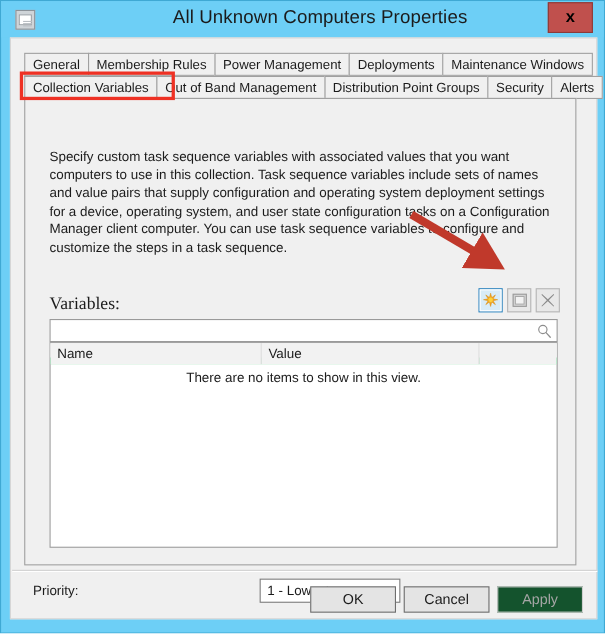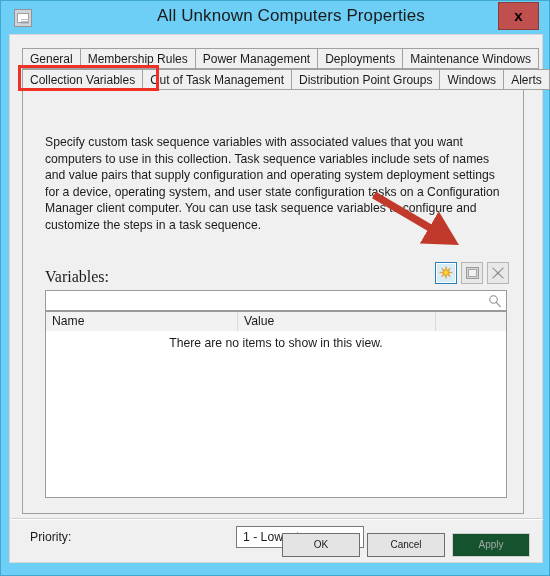--- a/index.html
+++ b/index.html
@@ -374,21 +374,21 @@
 
   
   .btn {
     position: absolute;
     top: 498px;
     width: 78px;
     height: 24px;
     background: #e4e4e4;
     border: 1px solid #8e8e8e;
     box-sizing: border-box;
-    font-size: 10px;
+    font-size: 13px;
     color: #1b1b1b;
     font-family: "Liberation Sans", sans-serif;
     text-align: center;
     line-height: 22px;
     cursor: pointer;
   }
   .btn.ok { left: 272px; border: 1px solid #6e6e6e; }
   .btn.cancel { left: 357px; border: 1px solid #6e6e6e; }
   .btn.apply {
     left: 442px;
@@ -428,21 +428,21 @@
 
     <div class="client">
 
       <div class="tabstrip">
 
         <div class="tabrow row1">
           <div class="tab">General</div><div class="tab">Membership Rules</div><div class="tab">Power Management</div><div class="tab">Deployments</div><div class="tab">Maintenance Windows</div>
         </div>
 
         <div class="tabrow row2">
-          <div class="tab active">Collection Variables</div><div class="tab">Out of Task Management</div><div class="tab">Distribution Point Groups</div><div class="tab">Windows</div><div class="tab">Alerts</div>
+          <div class="tab active">Collection Variables</div><div class="tab">Out of Band Management</div><div class="tab">Distribution Point Groups</div><div class="tab">Security</div><div class="tab">Alerts</div>
         </div>
 
         <div class="tab-highlight"></div>
       </div>
 
       <div class="panel">
 
         <div class="desc">Specify custom task sequence variables with associated values that you want computers to use in this collection. Task sequence variables include sets of names and value pairs that supply configuration and operating system deployment settings for a device, operating system, and user state configuration tasks on a Configuration Manager client computer. You can use task sequence variables to configure and customize the steps in a task sequence.</div>
 
         <div class="variables-label">Variables:</div>

